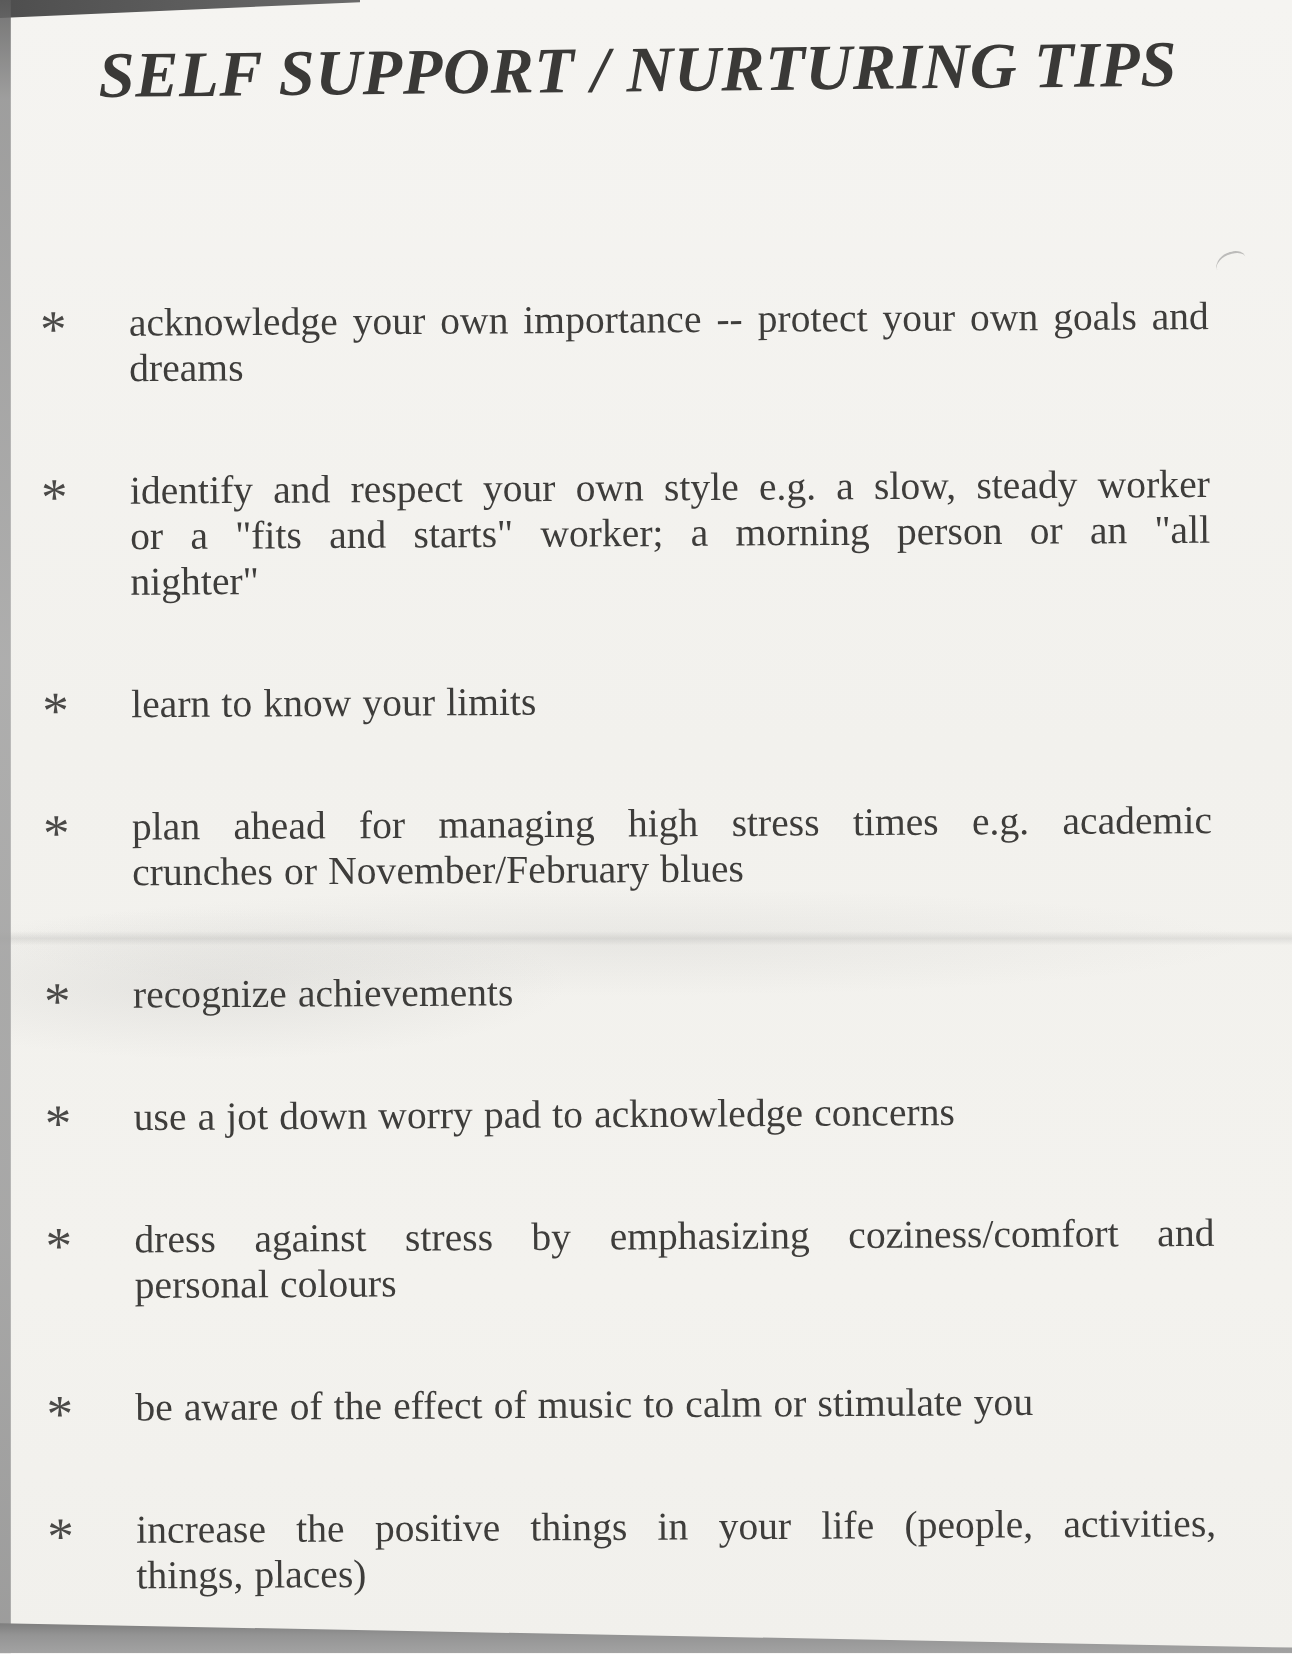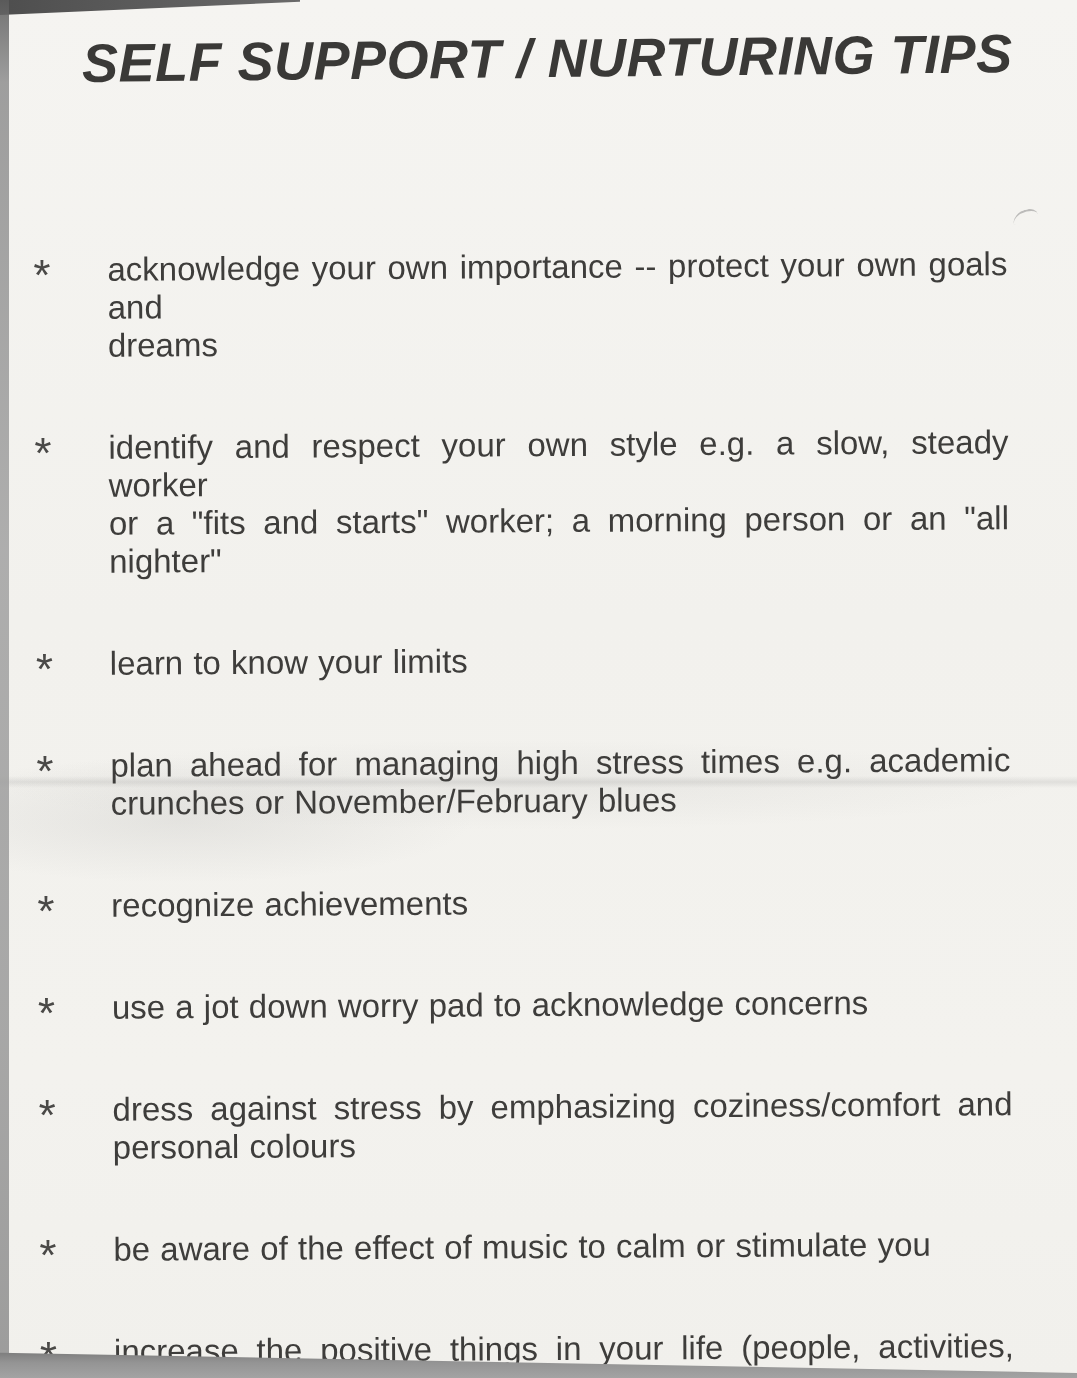--- a/index.html
+++ b/index.html
@@ -3,21 +3,21 @@
 <meta charset="utf-8">
 <style>
   html, body { margin: 0; padding: 0; }
   body { width: 1077px; height: 1378px; overflow: hidden; }
 
   .stage {
     position: relative;
     width: 1077px;
     height: 1378px;
     overflow: hidden;
-    font-family: Liberation Sans, sans-serif;
+    font-family: Liberation Serif, serif;
     background:
       radial-gradient(ellipse 420px 90px at 180px 820px, rgba(150,150,150,0.16), rgba(150,150,150,0) 70%),
       radial-gradient(ellipse 700px 60px at 520px 785px, rgba(140,140,140,0.10), rgba(140,140,140,0) 75%),
       linear-gradient(180deg, #f5f4f1 0%, #f2f1ed 45%, #f3f2ee 78%, #f1f0ec 100%);
   }
 
   
   .edge-top {
     position: absolute; left: 0; top: 0; width: 300px; height: 15px;
     background: linear-gradient(90deg, #4e4e4e, #6a6a6a);

